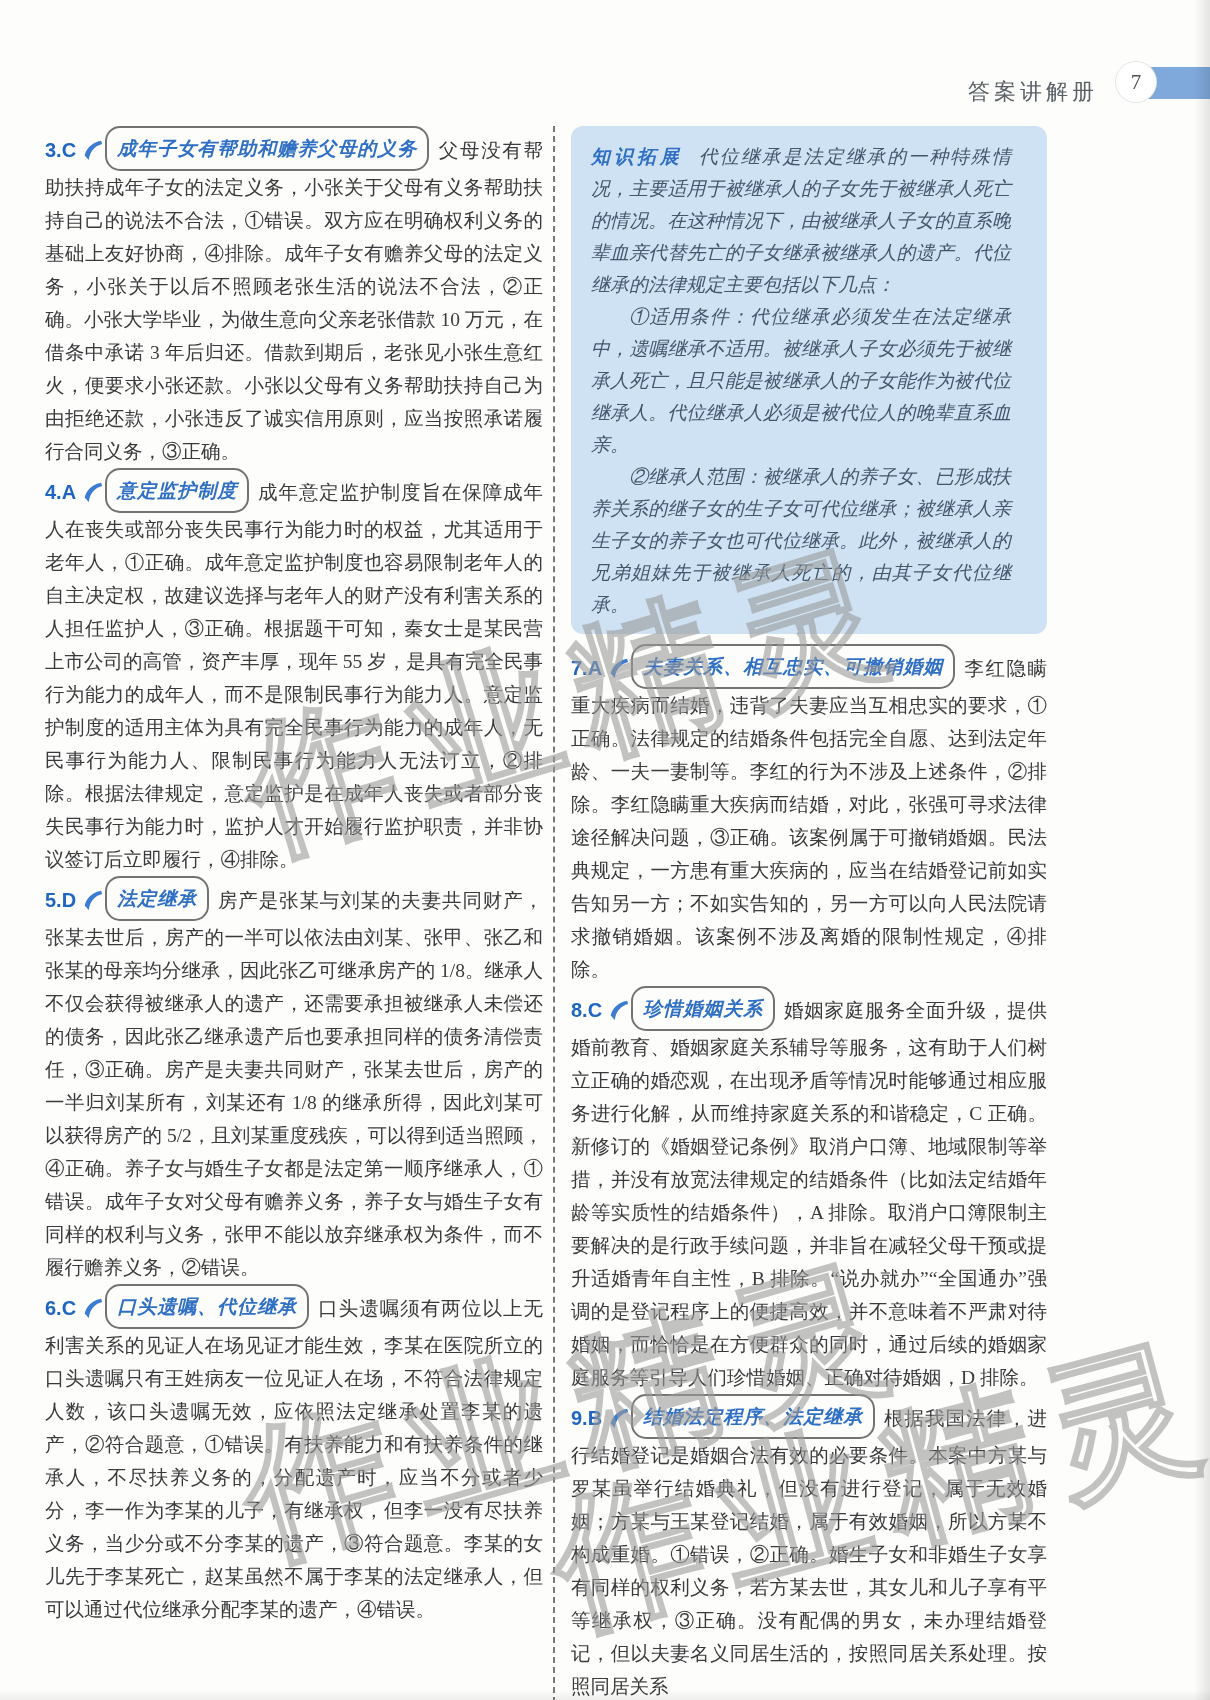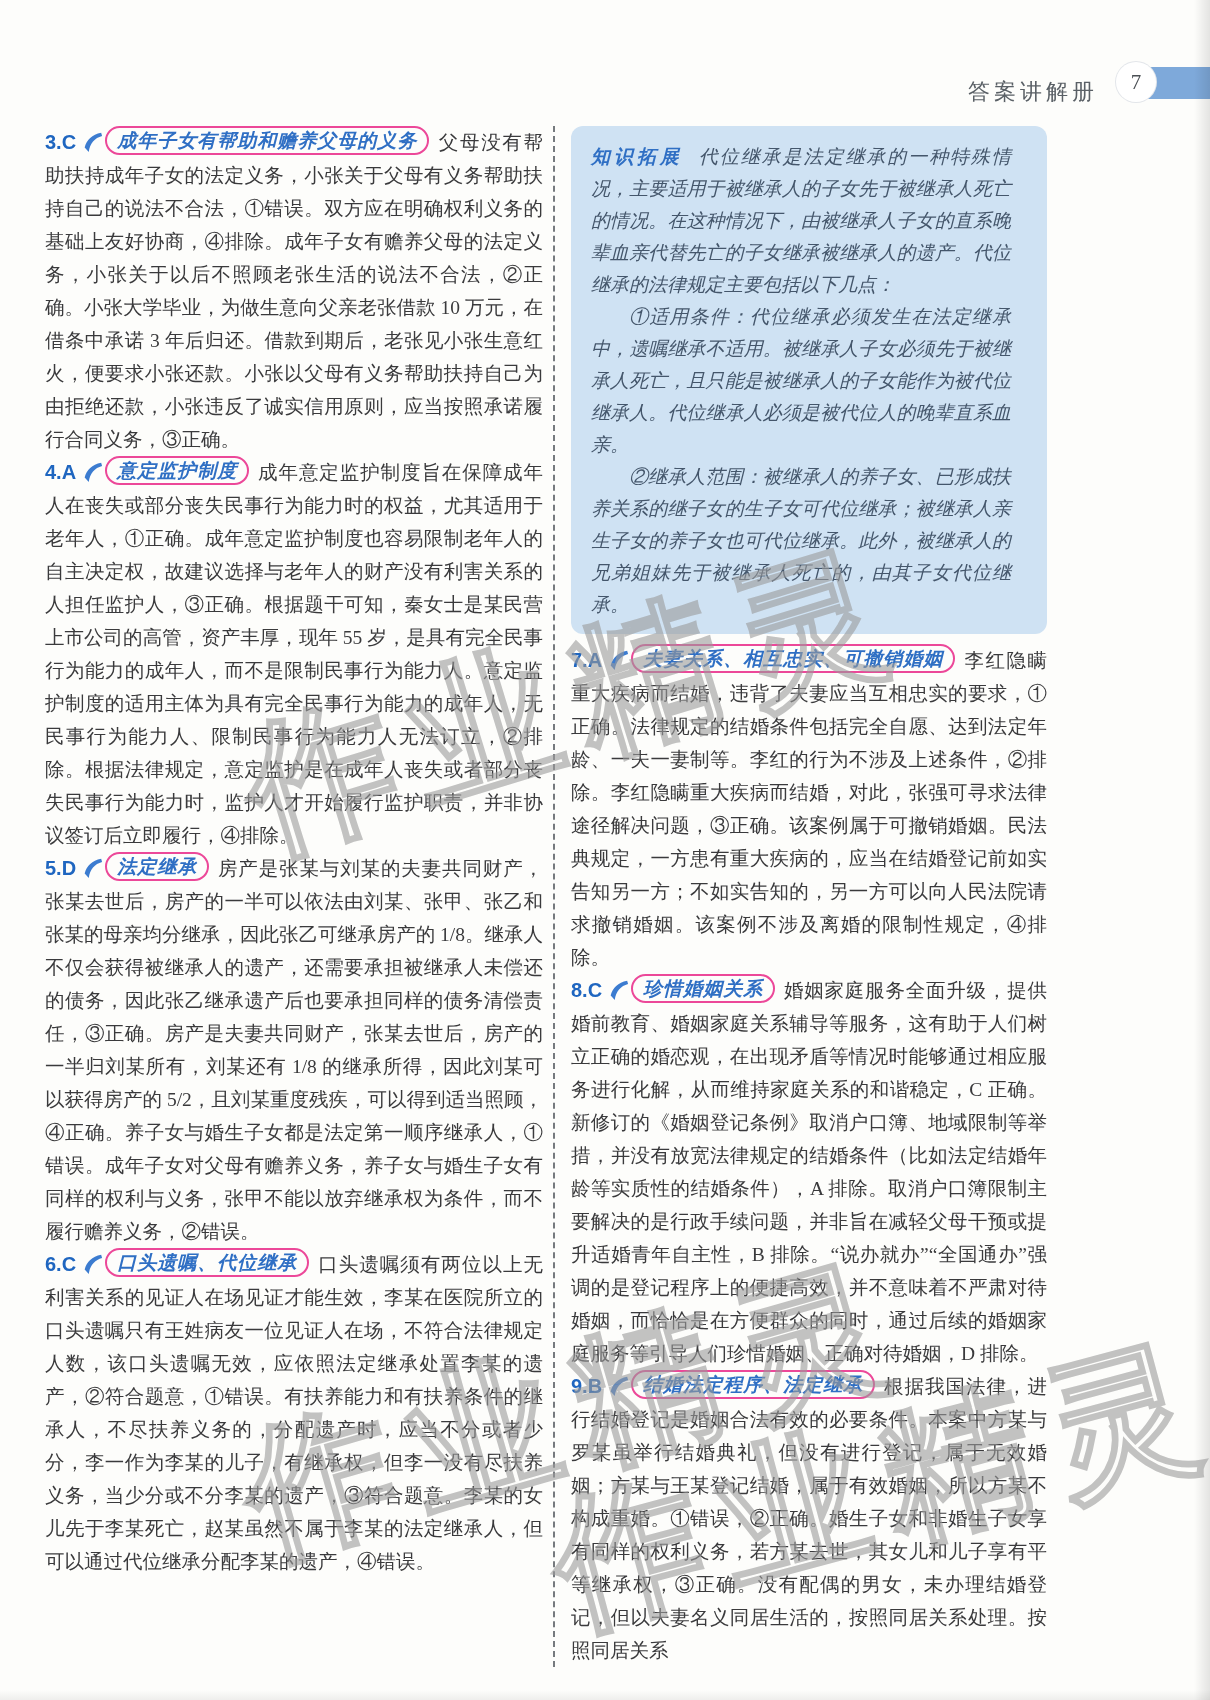--- a/index.html
+++ b/index.html
@@ -53,23 +53,23 @@
     font-weight:bold; font-size:20px;
     color:#1f66c0;
     margin-right:5px;
     white-space:nowrap;
     margin-top:32px;
   }
   .flag-icon { display:inline-block; width:22px; height:22px; vertical-align:-4px; margin-right:2px; }
   .flag-icon svg { width:22px; height:22px; display:block; }
   .tag-badge {
     display:inline-block;
-    border:2px solid #ec4899;
+    border:2px solid #737373;
     border-radius:15px;
-    padding:0 10px;
+    padding:8px 10px;
     line-height:25px;
     font-size:19px;
     font-style:italic;
     font-weight:bold;
     color:#2f6fc4;
     letter-spacing:1px;
     margin-right:8px;
     vertical-align:2px;
     white-space:nowrap;
   }

